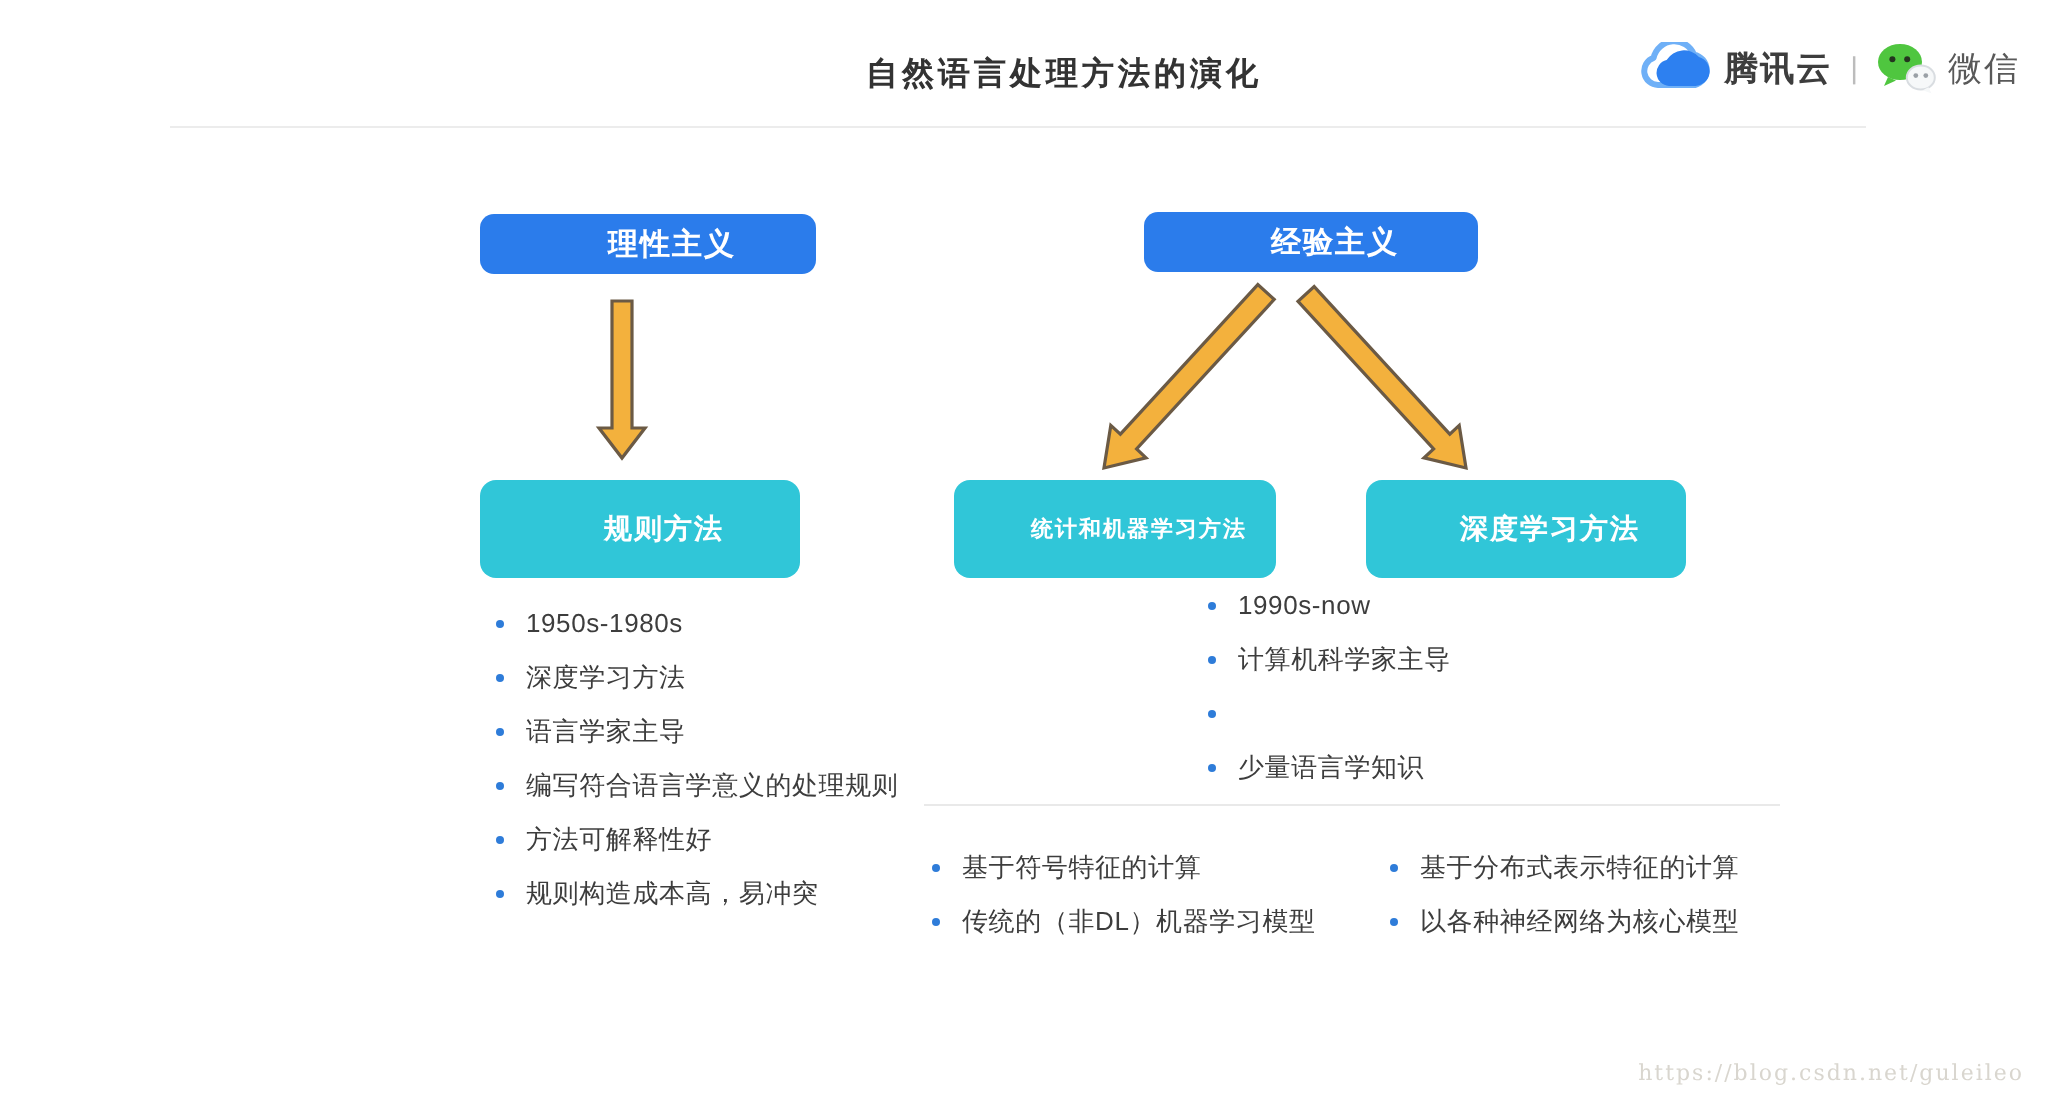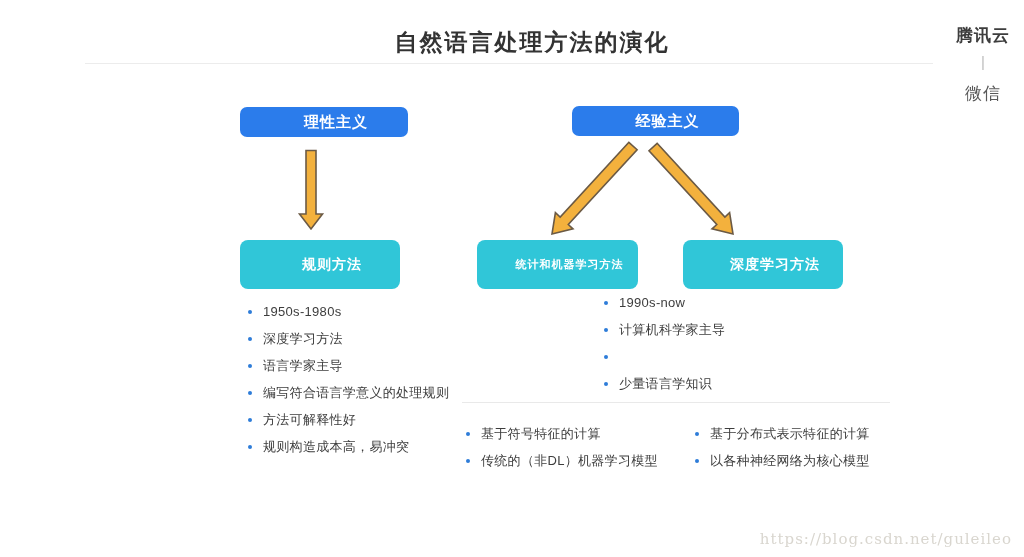--- a/index.html
+++ b/index.html
@@ -2,44 +2,44 @@
 <html><head>
 <meta charset="utf-8">
 <style>
   html,body{margin:0;padding:0;background:#fff;}
   .canvas{
     position:relative;width:1024px;height:557px;background:#ffffff;overflow:hidden;
     font-family:"Liberation Sans","DejaVu Sans",sans-serif;
   }
   .title{
     position:absolute;left:40px;right:0;top:27px;margin:0;text-align:center;
-    font-size:23px;font-weight:700;letter-spacing:2px;color:#333;
+    font-size:16px;font-weight:700;letter-spacing:2px;color:#333;
   }
-  .brand{position:absolute;top:18px;right:14px;height:32px;display:flex;align-items:center;gap:6px;flex-direction:column;}
+  .brand{position:absolute;top:18px;right:14px;height:32px;display:flex;align-items:center;gap:6px;}
   .brand .tc{font-size:17px;font-weight:700;color:#3d3d3d;letter-spacing:1px;}
   .brand .sep{font-size:15px;color:#bcbcbc;font-weight:300;margin:0 3px;}
   .brand .wx{font-size:17px;font-weight:400;color:#595959;letter-spacing:1px;}
   .hr{position:absolute;height:1px;background:#ececec;}
   .hr-title{left:85px;top:63px;width:848px;}
   .hr-mid{left:462px;top:402px;width:428px;background:#e9e9e9;}
   .node{
     position:absolute;display:flex;align-items:center;justify-content:center;
     color:#fff;font-weight:700;letter-spacing:1px;padding-left:24px;
   }
   .paradigm{height:30px;background:#2b7ceb;border-radius:7px;font-size:15px;}
   .method{height:49px;background:#30c6d8;border-radius:8px;font-size:14px;}
   .arrows{position:absolute;left:0;top:0;width:1024px;height:557px;pointer-events:none;}
   .arrows polygon{fill:#f3b13d;stroke:#6b5a45;stroke-width:1.6;}
   .blist{position:absolute;list-style:none;margin:0;padding:0;}
   .blist li{display:flex;align-items:center;height:27px;font-size:13px;color:#3d3d3d;letter-spacing:0.3px;}
   .dot{width:4px;height:4px;border-radius:50%;background:#2e7cd9;margin-right:11px;flex:none;}
   .watermark{
     position:absolute;top:530px;right:12px;
     font-family:"DejaVu Serif","Liberation Serif",serif;
-    font-size:15px;letter-spacing:1px;color:#d9d6cf;
+    font-size:11px;letter-spacing:1px;color:#d9d6cf;
   }
 </style>
 </head>
 <body>
 
 <div class="canvas">
 
   <h1 class="title">自然语言处理方法的演化</h1>
 
   <div class="brand">

